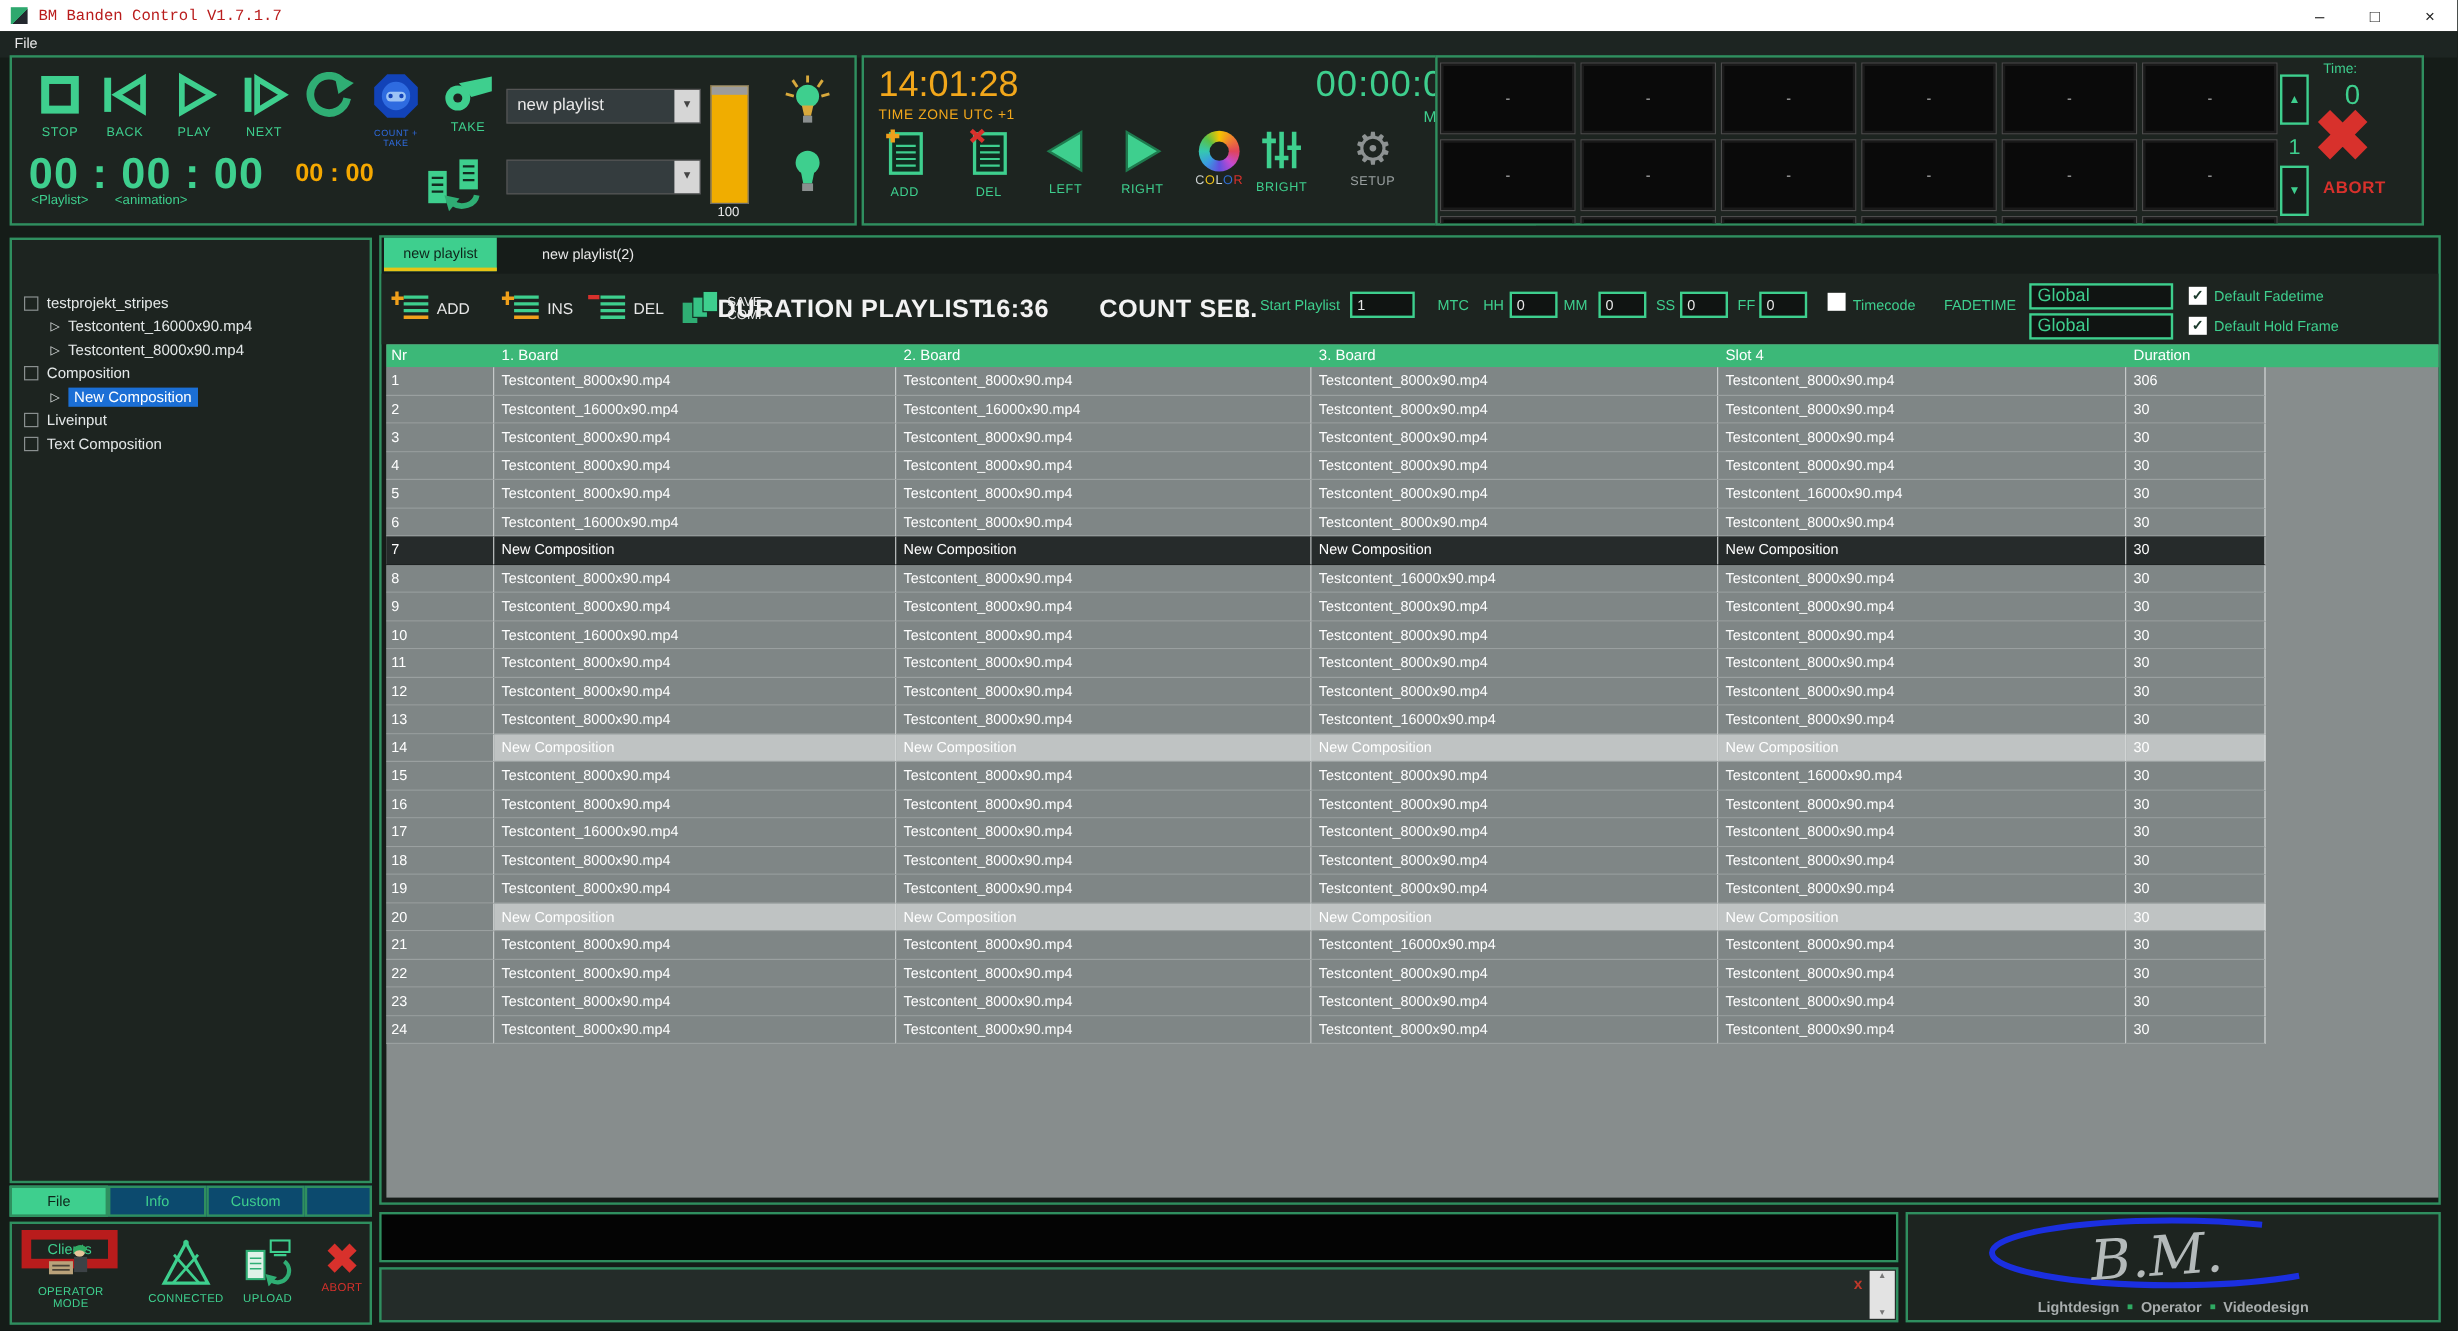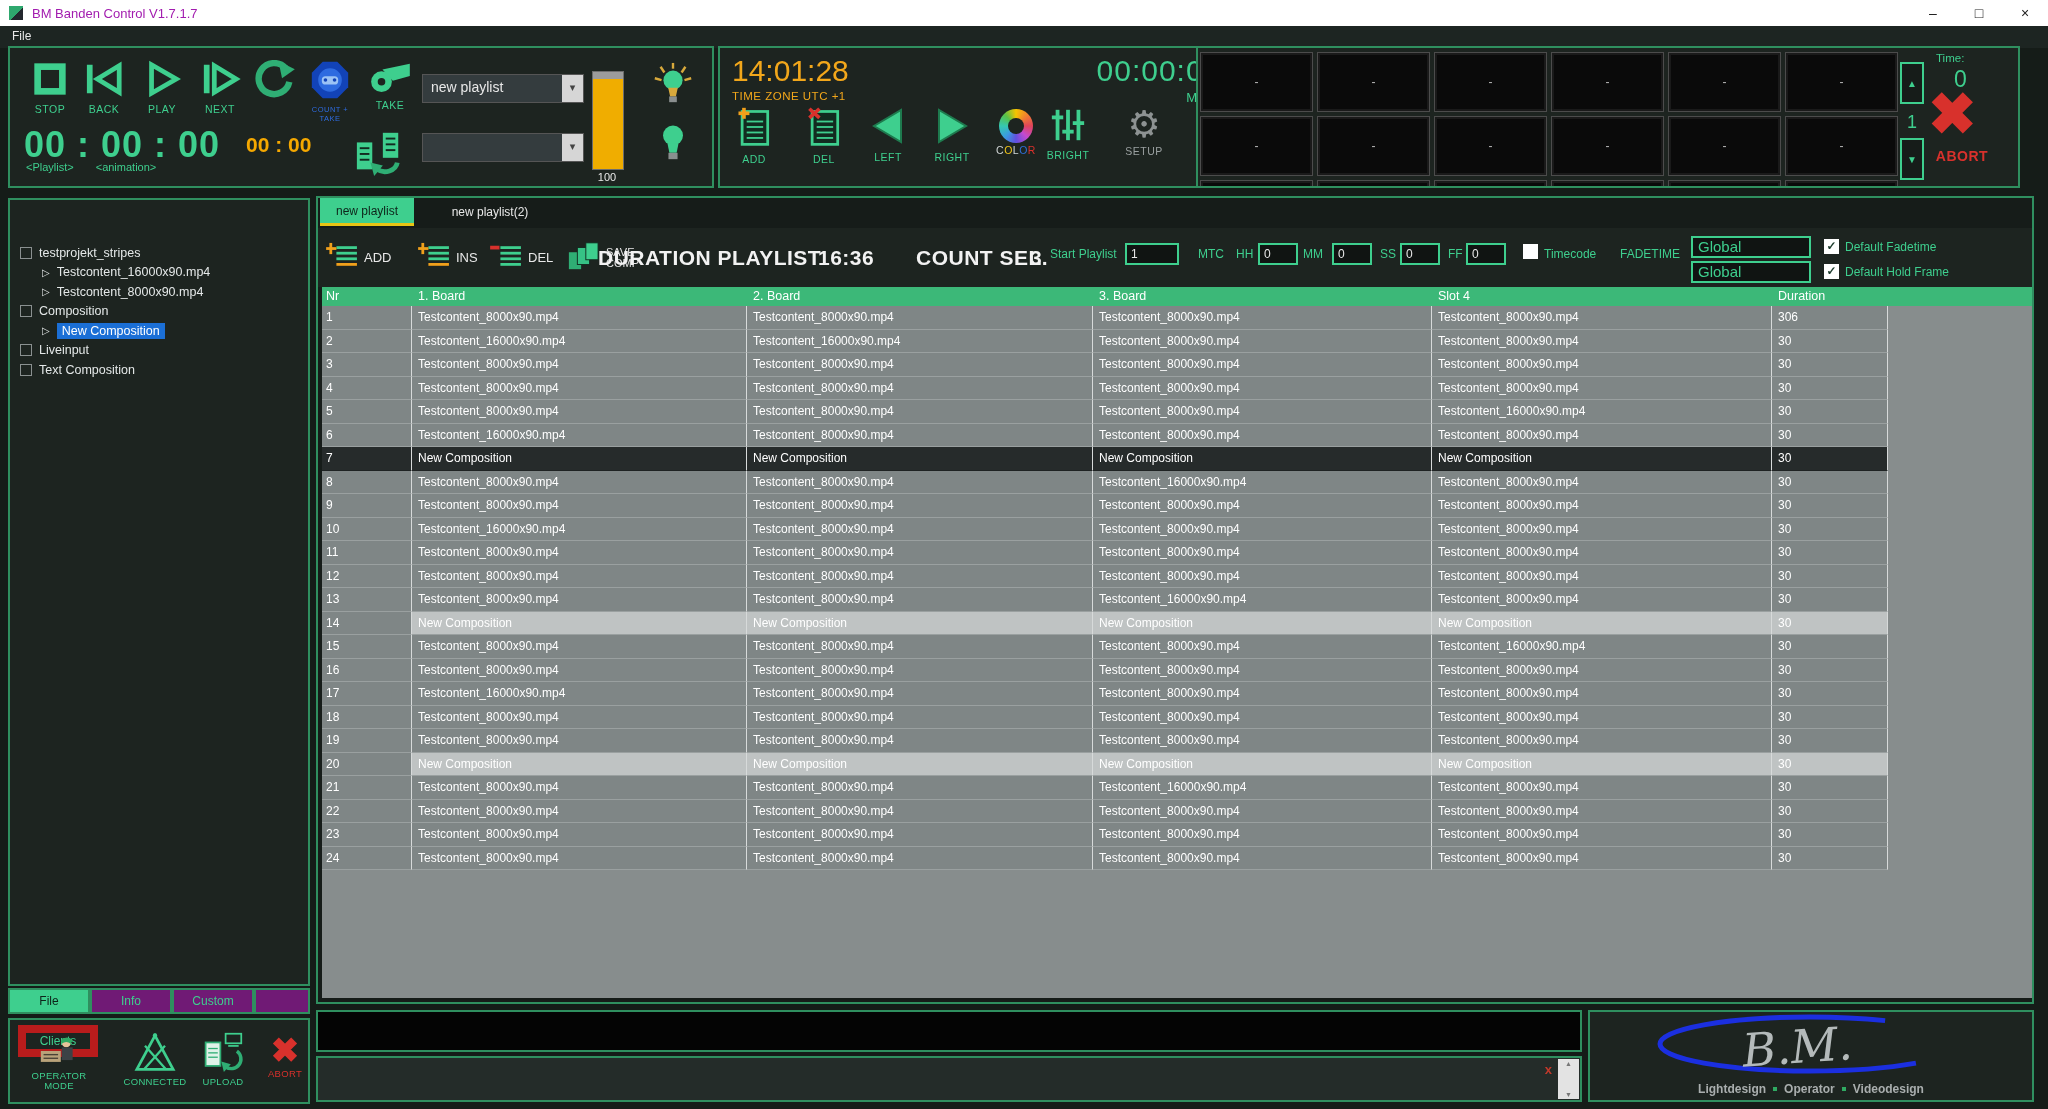--- a/index.html
+++ b/index.html
@@ -1,21 +1,21 @@
 <!DOCTYPE html>
 <html><head>
 <meta charset="utf-8">
 <style>
   html,body{margin:0;padding:0;background:#0c100e;}
   #root{position:relative;width:2048px;height:1109px;background:#151c18;
         font-family:"Liberation Sans",sans-serif;overflow:hidden;-webkit-font-smoothing:antialiased;}
   
   .titlebar{position:absolute;left:0;top:0;width:2048px;height:26px;background:#ffffff;display:flex;align-items:center;}
   .app-icon{width:14px;height:14px;margin:0 9px;background:linear-gradient(135deg,#2ea86e 55%,#23282e 55%);}
-  .title-text{font-size:13px;color:#a21caf;}
+  .title-text{font-size:13px;color:#b91c1c;font-family:Liberation Mono, monospace;}
   .win-controls{margin-left:auto;display:flex;height:26px;}
   .win-btn{width:46px;display:flex;align-items:center;justify-content:center;font-size:14px;color:#222;}
   .menubar{position:absolute;left:0;top:26px;width:2048px;height:22px;background:#1d2522;}
   .menu-file{position:absolute;left:12px;top:3px;color:#e8e8e8;font-size:12px;}
   .osc-field{position:absolute;left:1429px;top:1px;width:584px;height:17px;border:1px solid #c9c9c9;background:#101010;
              color:#fff;font-size:12px;line-height:17px;padding-left:6px;}
   
   .panel{position:absolute;border:2px solid #2f8f5f;background:#1d2420;box-sizing:border-box;}
   
   .tbtn{position:absolute;text-align:center;width:56px;}
@@ -54,21 +54,21 @@
   .time-value{position:absolute;left:756px;top:18px;color:#3ecf8e;font-size:23px;}
   .abort-x{position:absolute;left:730px;top:34px;color:#d8312c;font-size:58px;font-weight:bold;line-height:64px;}
   .abort-label{position:absolute;left:726px;top:100px;width:76px;text-align:center;color:#d8312c;font-size:14px;font-weight:bold;letter-spacing:.5px;}
   
   .tree-item{position:absolute;display:flex;align-items:center;gap:7px;height:19px;color:#e4e8e8;font-size:12.5px;white-space:nowrap;}
   .sq-icon{width:10px;height:10px;border:1px solid #8a9090;background:transparent;flex:none;}
   .tri-icon{color:#dfe3e3;font-size:10px;flex:none;}
   .tree-item .sel{background:#1b6fd6;color:#fff;padding:1px 5px;}
   .side-tabs{position:absolute;left:8px;top:988px;width:302px;height:26px;display:flex;}
   .side-tab{border:2px solid #2f8f5f;box-sizing:border-box;height:26px;display:flex;align-items:center;justify-content:center;
-            font-size:12px;color:#3ecf8e;background:#701a75;}
+            font-size:12px;color:#3ecf8e;background:#0c4a6e;}
   .side-tab.active{background:#3ecf8e;color:#0e241a;}
   
   .clients-box{position:absolute;left:8px;top:5px;width:80px;height:32px;border:8px solid #b91c1c;box-sizing:border-box;
                color:#3ecf8e;font-size:12px;display:flex;align-items:center;justify-content:center;}
   .client-ic{position:absolute;top:12px;width:70px;text-align:center;}
   .client-ic .lab{margin-top:1px;font-size:9.5px;color:#3ecf8e;letter-spacing:.3px;line-height:10px;}
   .client-ic .lab.red{color:#d8312c;}
   
   .pl-tab{position:absolute;top:0;height:28px;display:flex;align-items:center;justify-content:center;font-size:12px;}
   .pl-tab.active{background:#3ecf8e;color:#0e241a;border-bottom:3px solid #e8c415;box-sizing:border-box;}

